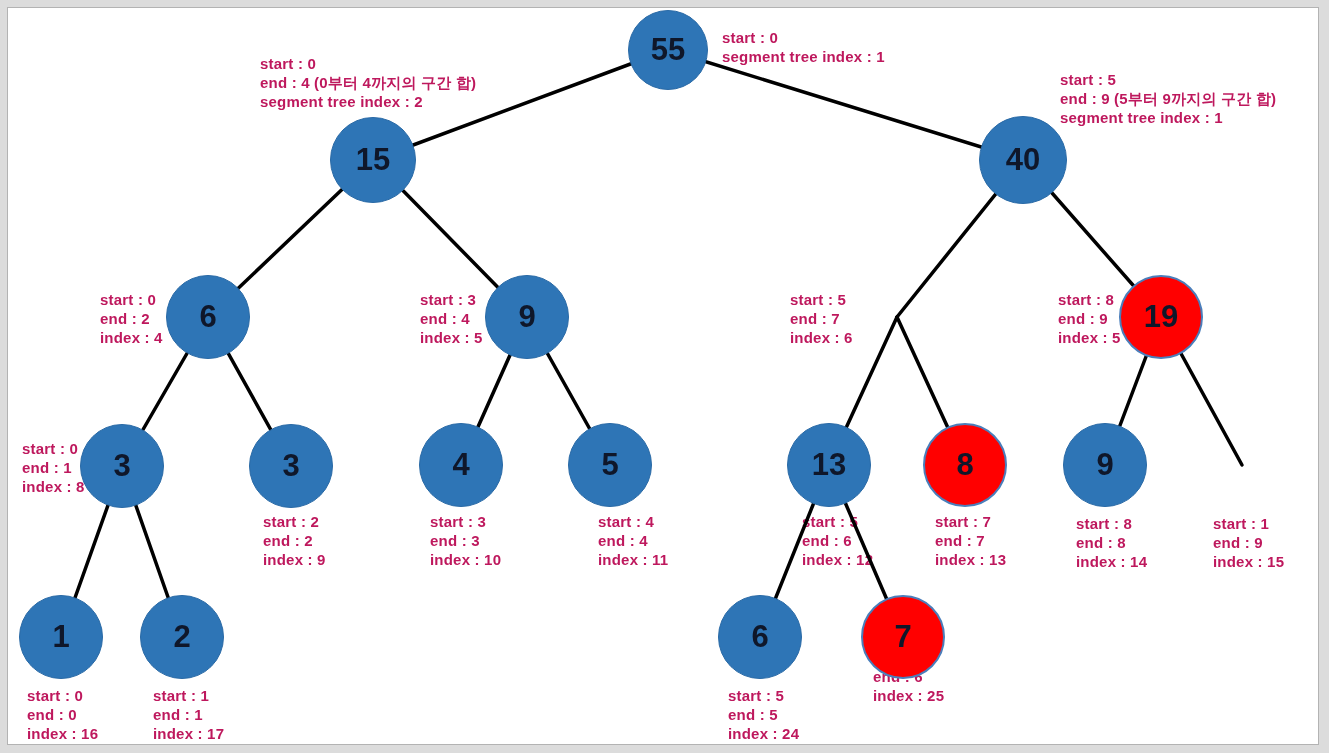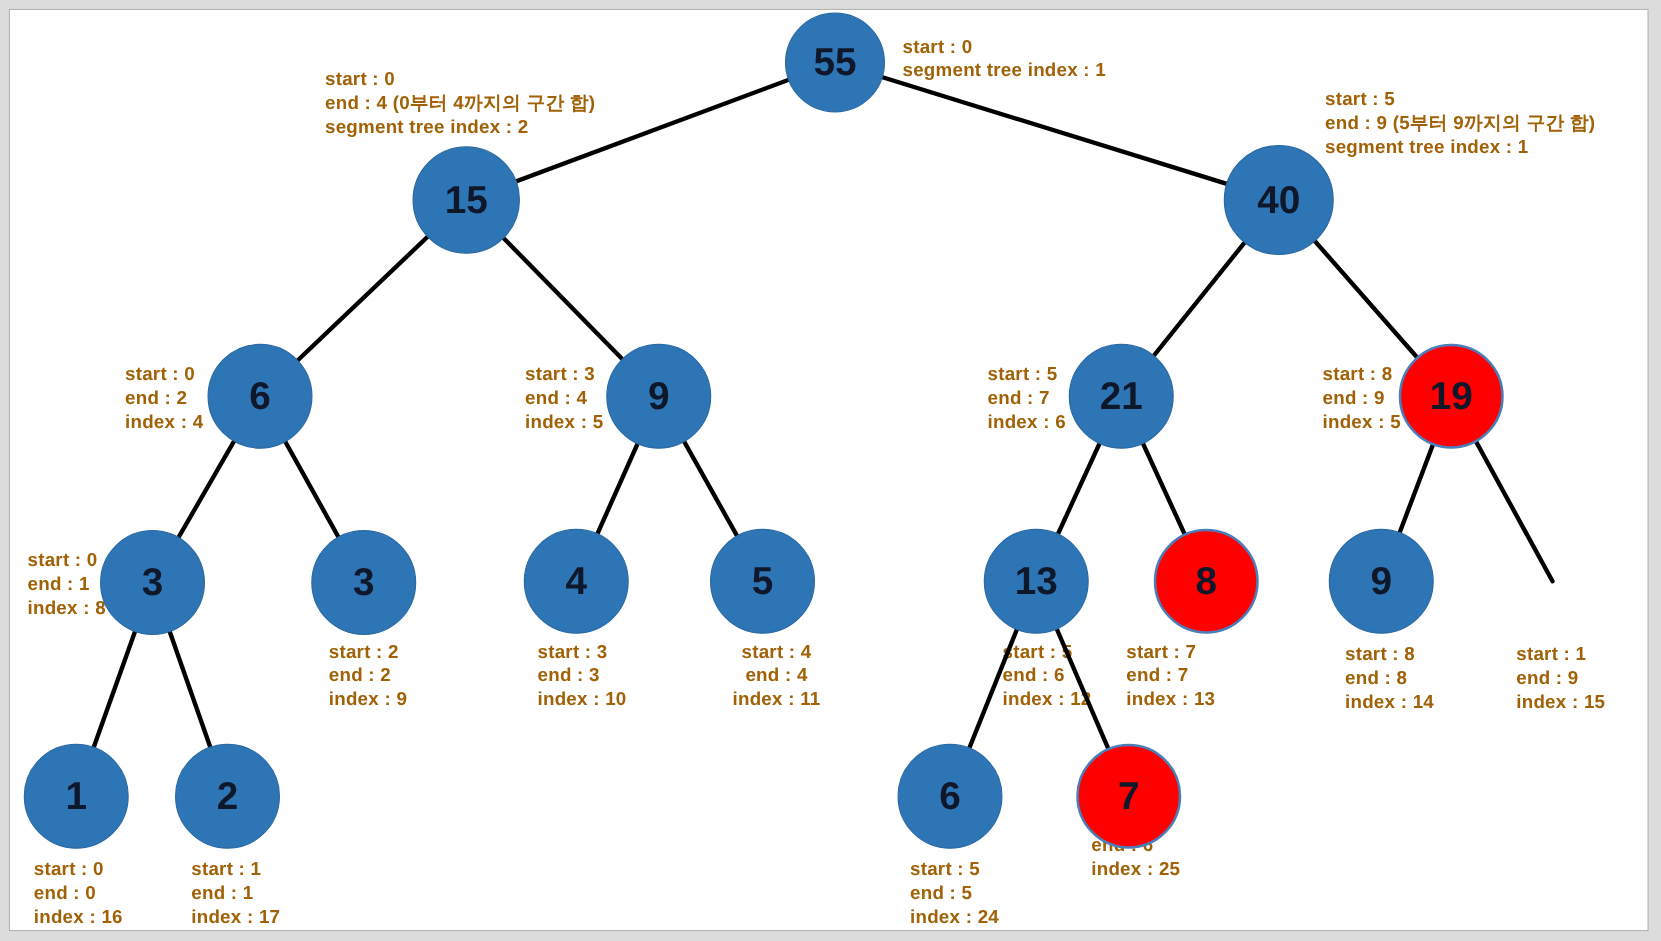--- a/index.html
+++ b/index.html
@@ -26,21 +26,21 @@
   }
   #labels-layer { z-index: 2; }
   #edges-layer  { z-index: 3; }
   #nodes-layer  { z-index: 4; pointer-events: none; }
 
   .node-label {
     position: absolute;
     font-size: 15px;
     font-weight: 700;
     line-height: 19px;
-    color: #a16207;
+    color: #be185d;
     white-space: nowrap;
     letter-spacing: 0.2px;
   }
 
   .tree-node {
     position: absolute;
     border-radius: 50%;
     display: flex;
     align-items: center;
     justify-content: center;
@@ -100,31 +100,31 @@
       <div class="node-label" style="left: 263px; top: 512px;">
         <div>start : 2</div>
         <div>end : 2</div>
         <div>index : 9</div>
       </div>
       <div class="node-label" style="left: 430px; top: 512px;">
         <div>start : 3</div>
         <div>end : 3</div>
         <div>index : 10</div>
       </div>
-      <div class="node-label" style="left: 586px; top: 512px; text-align: center;">
+      <div class="node-label" style="left: 598px; top: 512px;">
         <div>start : 4</div>
         <div>end : 4</div>
         <div>index : 11</div>
       </div>
       <div class="node-label" style="left: 802px; top: 512px;">
         <div>start : 5</div>
         <div>end : 6</div>
         <div>index : 12</div>
       </div>
-      <div class="node-label" style="left: 901px; top: 512px;">
+      <div class="node-label" style="left: 935px; top: 512px;">
         <div>start : 7</div>
         <div>end : 7</div>
         <div>index : 13</div>
       </div>
       <div class="node-label" style="left: 1076px; top: 514px;">
         <div>start : 8</div>
         <div>end : 8</div>
         <div>index : 14</div>
       </div>
       <div class="node-label" style="left: 1213px; top: 514px;">
@@ -182,23 +182,20 @@
       </div>
       <div class="tree-node blue" style="left: 979px; top: 116px; width: 88px; height: 88px; text-align: right;">
         <span>40</span>
       </div>
       <div class="tree-node blue" style="left: 166px; top: 275px; width: 84px; height: 84px;">
         <span>6</span>
       </div>
       <div class="tree-node blue" style="left: 485px; top: 275px; width: 84px; height: 84px;">
         <span>9</span>
       </div>
-      <div class="tree-node blue" style="left: 855px; top: 275px; width: 84px; height: 84px;">
-        <span>21</span>
-      </div>
       <div class="tree-node red" style="left: 1119px; top: 275px; width: 84px; height: 84px;">
         <span>19</span>
       </div>
       <div class="tree-node blue" style="left: 80px; top: 424px; width: 84px; height: 84px;">
         <span>3</span>
       </div>
       <div class="tree-node blue" style="left: 249px; top: 424px; width: 84px; height: 84px;">
         <span>3</span>
       </div>
       <div class="tree-node blue" style="left: 419px; top: 423px; width: 84px; height: 84px;">

